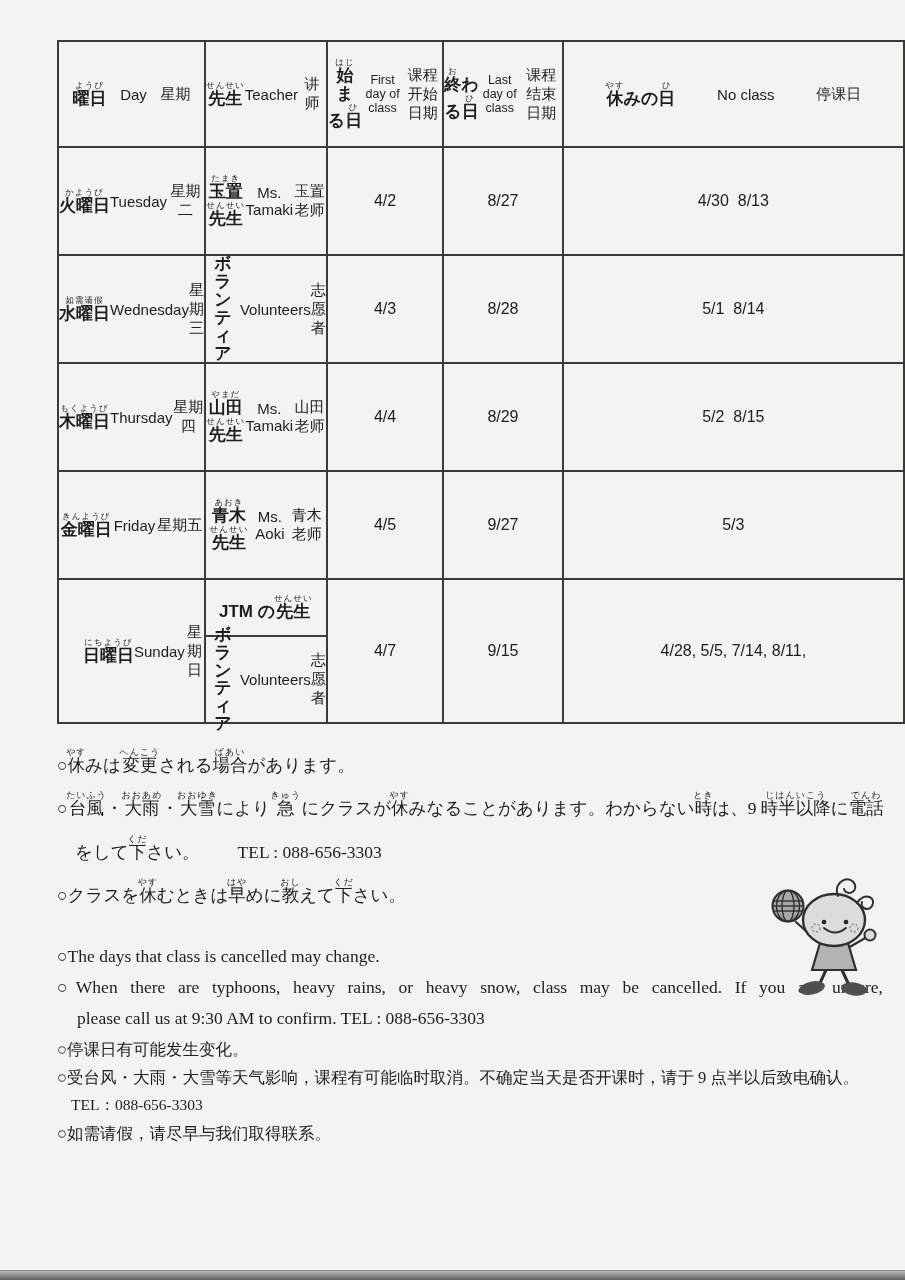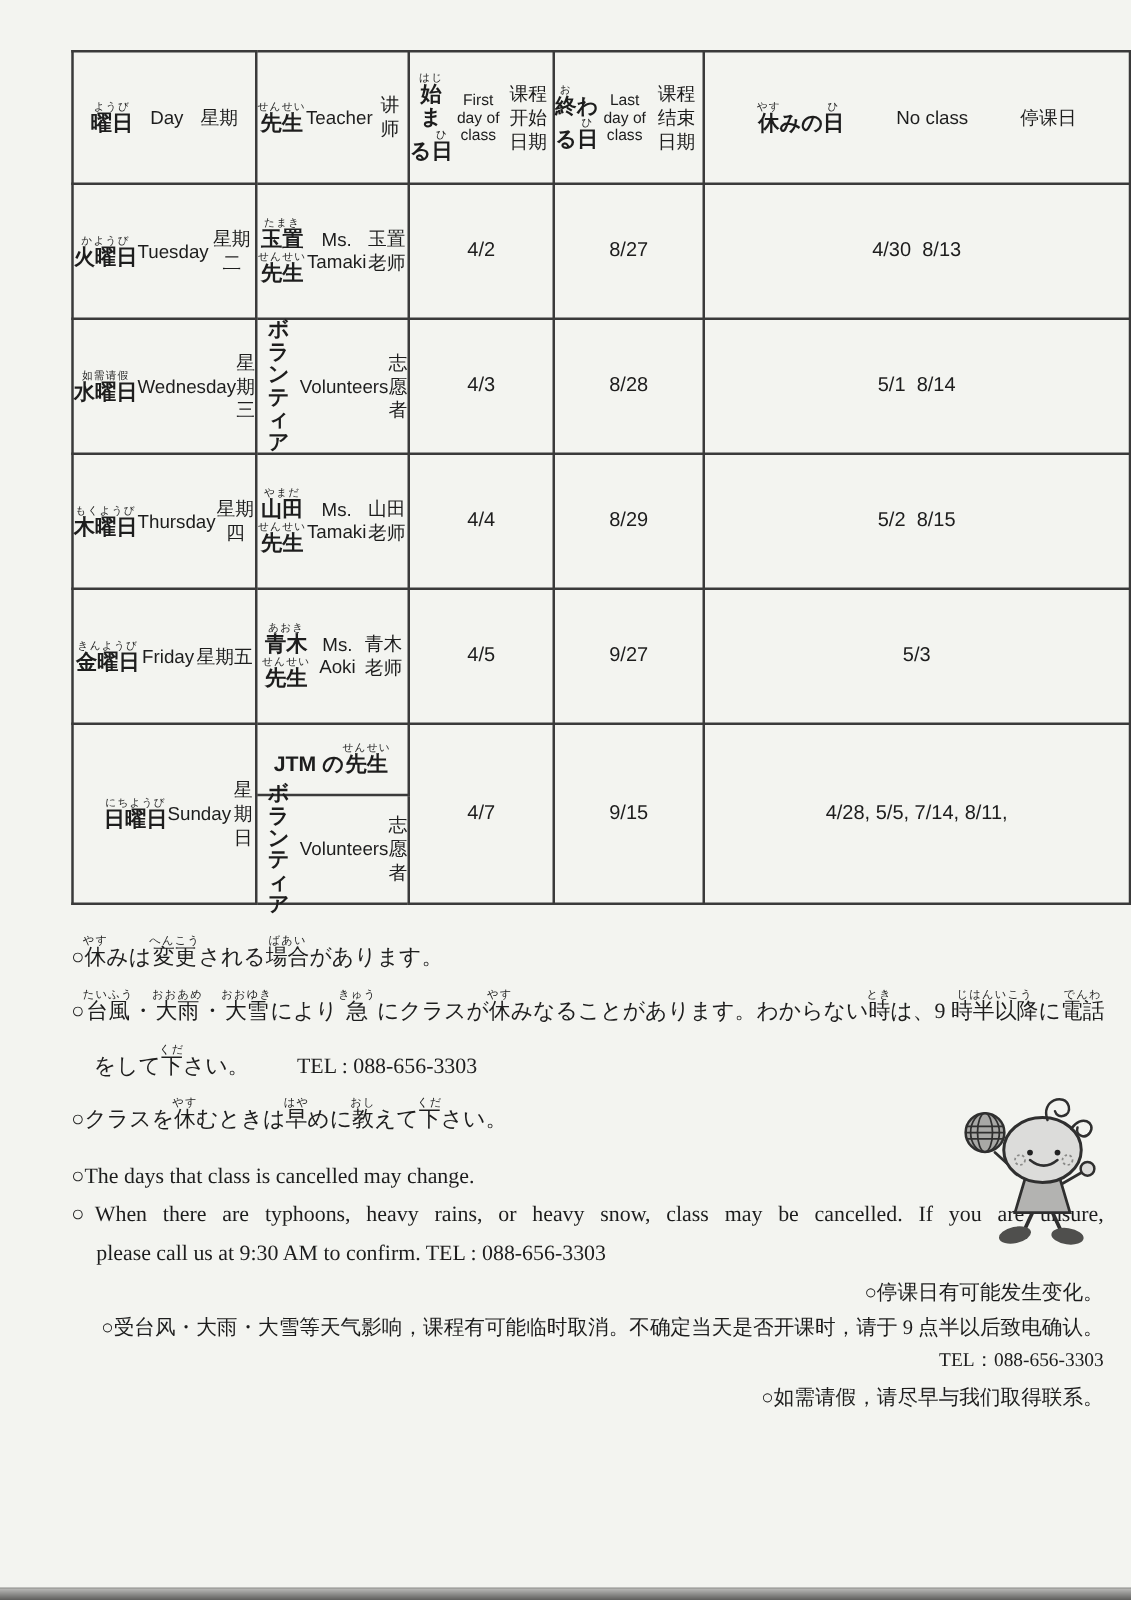--- a/index.html
+++ b/index.html
@@ -34,25 +34,25 @@
   
   .notes{
     position:absolute;left:57px;top:744px;width:826px;
     font-family:"Liberation Serif",serif;
   }
   .jnote{font-size:17.5px;line-height:1.05;margin:0 0 13px 0;white-space:nowrap;}
   .jnote ruby rt{font-size:9px;letter-spacing:1px;}
   .jnote.pad-top{padding-top:12px;}
   .cont-ja{padding-left:18px;}
   .tel-tail{margin-left:38px;}
-  .enotes{margin-top:26px;font-family:Liberation Serif, serif;}
+  .enotes{margin-top:42px;font-family:Liberation Serif, serif;}
   .enote{font-size:17.5px;line-height:1.05;margin:0 0 13px 0;}
   .enote.justify{text-align:justify;text-align-last:justify;}
   .cont-en{padding-left:20px;}
-  .znotes{text-align:right;}
+  .znotes{}
   .znote{font-size:16.5px;line-height:1.05;margin:0 0 11px 0;white-space:nowrap;}
   .cont-zh{padding-left:14px;font-size:15.5px;}
   
   .mascot{position:absolute;left:762px;top:876px;width:140px;height:124px;}
   
   .scan-edge{
     position:absolute;left:0;right:0;bottom:0;height:9px;
     background:linear-gradient(to bottom,#b8b8b6,#5e5e5c);
     border-top:1px solid #8a8a88;
   }

